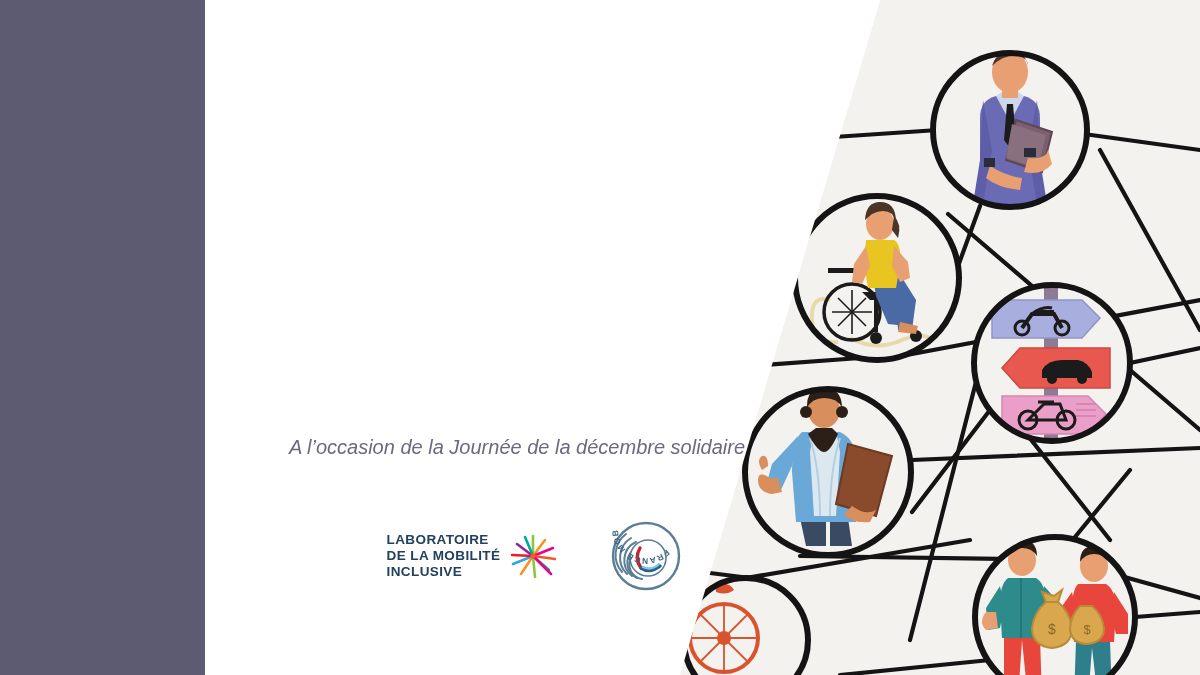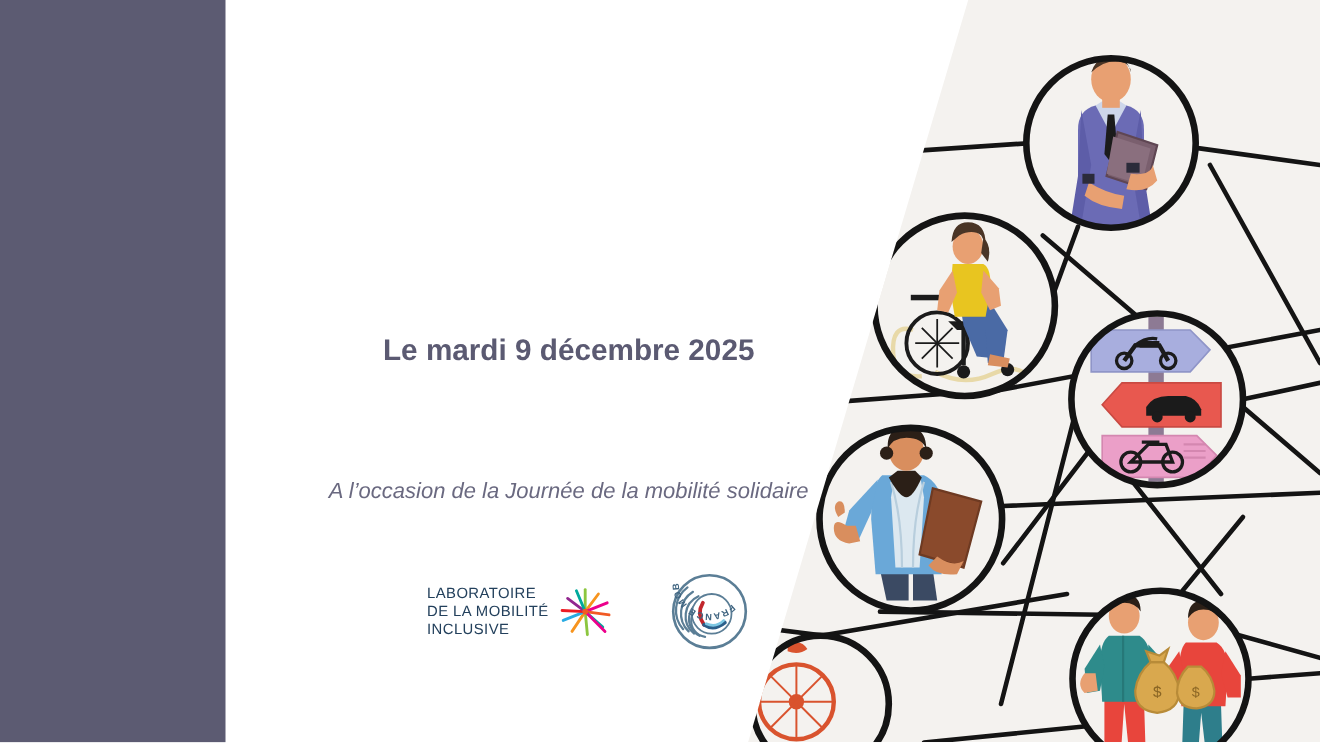--- a/index.html
+++ b/index.html
@@ -124,21 +124,21 @@
     gap: 52px;
   }
 
   .logo-lmi {
     display: flex;
     align-items: center;
     gap: 10px;
   }
   .logo-lmi-text {
     font-size: 13.5px;
-    font-weight: normal;
+    font-weight: bold;
     line-height: 1.18;
     letter-spacing: 0.4px;
     text-align: left;
     color: #23405c;
     white-space: pre-line;
     margin-left: 36px;
   }
   .logo-lmi-mark {
     width: 46px;
     height: 46px;
@@ -367,24 +367,23 @@
         <circle cx="66" cy="640" r="62" fill="none" stroke="#141414" stroke-width="6"></circle>
       </g>
     </svg>
   </div>
 
   <div class="text-column">
 
 
 
     <div class="date-block">
-      <div class="date-main">Le mardi 9 décembre 2025</div>
     </div>
 
-    <div class="occasion">A l’occasion de la Journée de la mobilité solidaire</div>
+    <div class="occasion">A l’occasion de la Journée de la décembre solidaire</div>
 
     <div class="logo-row">
 
       <div class="logo-lmi">
         <div class="logo-lmi-text">LABORATOIRE
 DE LA MOBILITÉ
 INCLUSIVE</div>
         <div class="logo-lmi-mark">
           <svg viewBox="0 0 46 46" xmlns="http://www.w3.org/2000/svg" aria-hidden="true">
             <g stroke-width="2.6" stroke-linecap="round">

